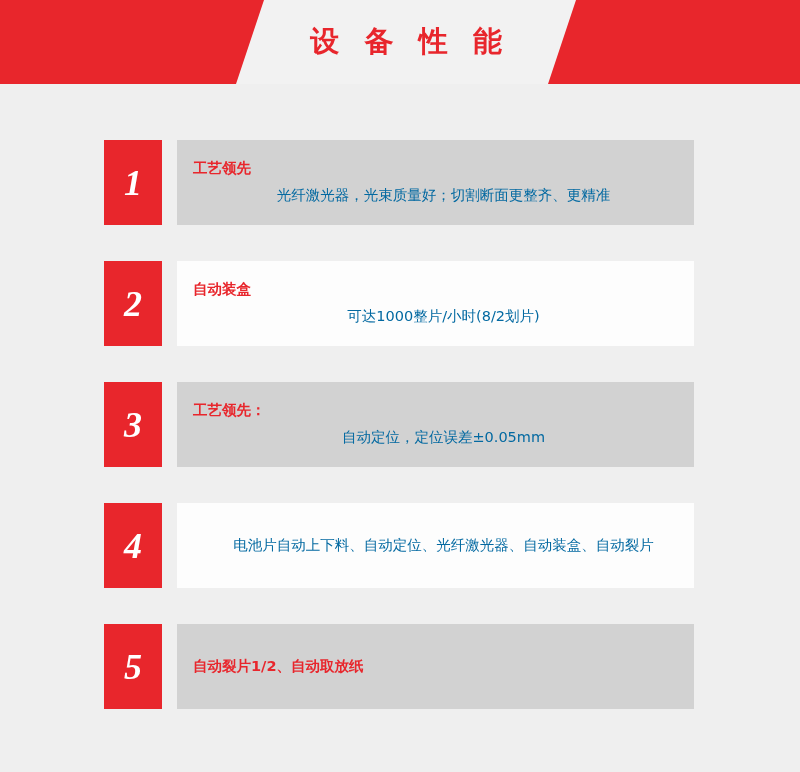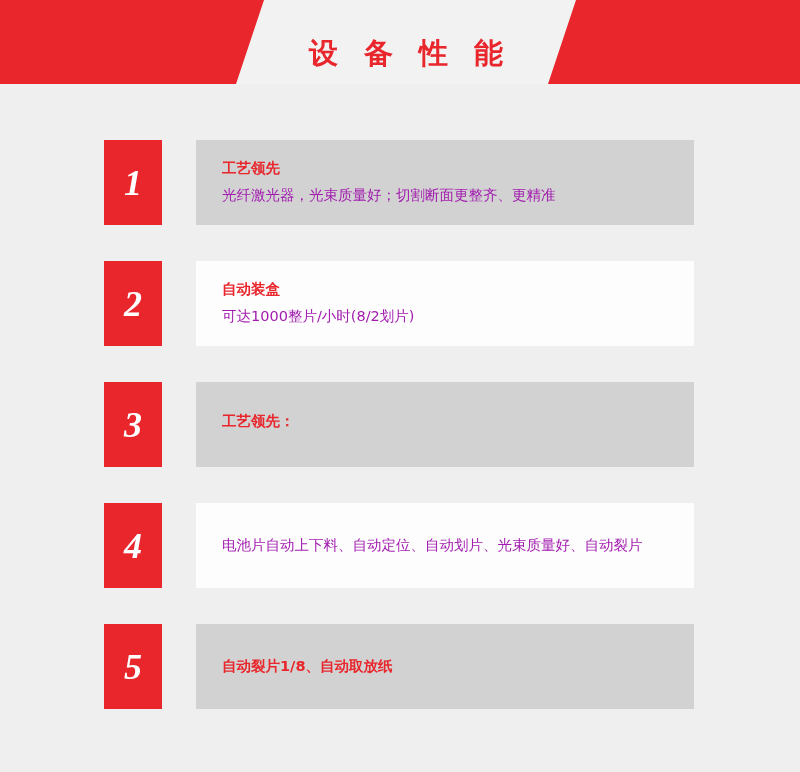--- a/index.html
+++ b/index.html
@@ -26,33 +26,33 @@
     position: absolute;
     top: 0;
     left: 236px;
     width: 340px;
     height: 84px;
     background: #f2f2f2;
     clip-path: polygon(28px 0, 340px 0, 312px 84px, 0 84px);
   }
   .banner-title {
     position: absolute;
-    top: 12px;
+    top: 0;
     left: 236px;
     width: 340px;
     height: 84px;
     display: flex;
     align-items: center;
     justify-content: center;
     color: #e8262c;
     font-size: 29px;
     font-weight: bold;
     letter-spacing: 9px;
     text-indent: 9px;
-    font-family: Liberation Sans, sans-serif;
+    font-family: Liberation Serif, serif;
   }
 
   
   .content {
     position: relative;
     width: 800px;
     height: 688px;
     background: #efefef;
     padding-top: 56px;
     box-sizing: border-box;
@@ -77,42 +77,43 @@
     align-items: center;
     justify-content: center;
     font-size: 36px;
     font-style: italic;
     font-weight: bold;
     font-family: "Liberation Serif", "DejaVu Serif", serif;
   }
 
   .text-box {
     flex: 1;
-    margin-left: 34px;
-    padding: 0 0 0 26px;
+    margin-left: 15px;
+    padding: 0 0 0 16px;
     display: flex;
     flex-direction: column;
     justify-content: center;
   }
   .text-box.gray  { background: #d2d2d2; }
   .text-box.white { background: #fdfdfd; }
 
   .row-title {
     color: #e8262c;
     font-size: 14.5px;
     font-weight: bold;
     line-height: 1.5;
     margin-bottom: 5px;
     font-family: "DejaVu Sans", "Liberation Sans", sans-serif;
   }
   .row-desc {
-    color: #a21caf;
+    color: #0369a1;
     font-size: 14.5px;
     line-height: 1.5;
     font-family: "DejaVu Sans", "Liberation Sans", sans-serif;
+    text-align: center;
   }
   .row.single .row-title { margin-bottom: 0; }
   .row-desc:empty { display: none; }
 </style>
 </head>
 <body>
 
 <div class="banner">
   <div class="banner-plate"></div>
   <div class="banner-title">设 备 性 能</div>
@@ -133,31 +134,32 @@
     <div class="text-box white">
       <div class="row-title">自动装盒</div>
       <div class="row-desc">可达1000整片/小时(8/2划片)</div>
     </div>
   </div>
 
   <div class="row">
     <div class="num-box">3</div>
     <div class="text-box gray">
       <div class="row-title">工艺领先：</div>
+      <div class="row-desc">自动定位，定位误差±0.05mm</div>
     </div>
   </div>
 
   <div class="row">
     <div class="num-box">4</div>
     <div class="text-box white">
-      <div class="row-desc">电池片自动上下料、自动定位、自动划片、光束质量好、自动裂片</div>
+      <div class="row-desc">电池片自动上下料、自动定位、光纤激光器、自动装盒、自动裂片</div>
     </div>
   </div>
 
   <div class="row single">
     <div class="num-box">5</div>
     <div class="text-box gray">
-      <div class="row-title">自动裂片1/8、自动取放纸</div>
+      <div class="row-title">自动裂片1/2、自动取放纸</div>
 
     </div>
   </div>
 
 </div>
 
 </body></html>

